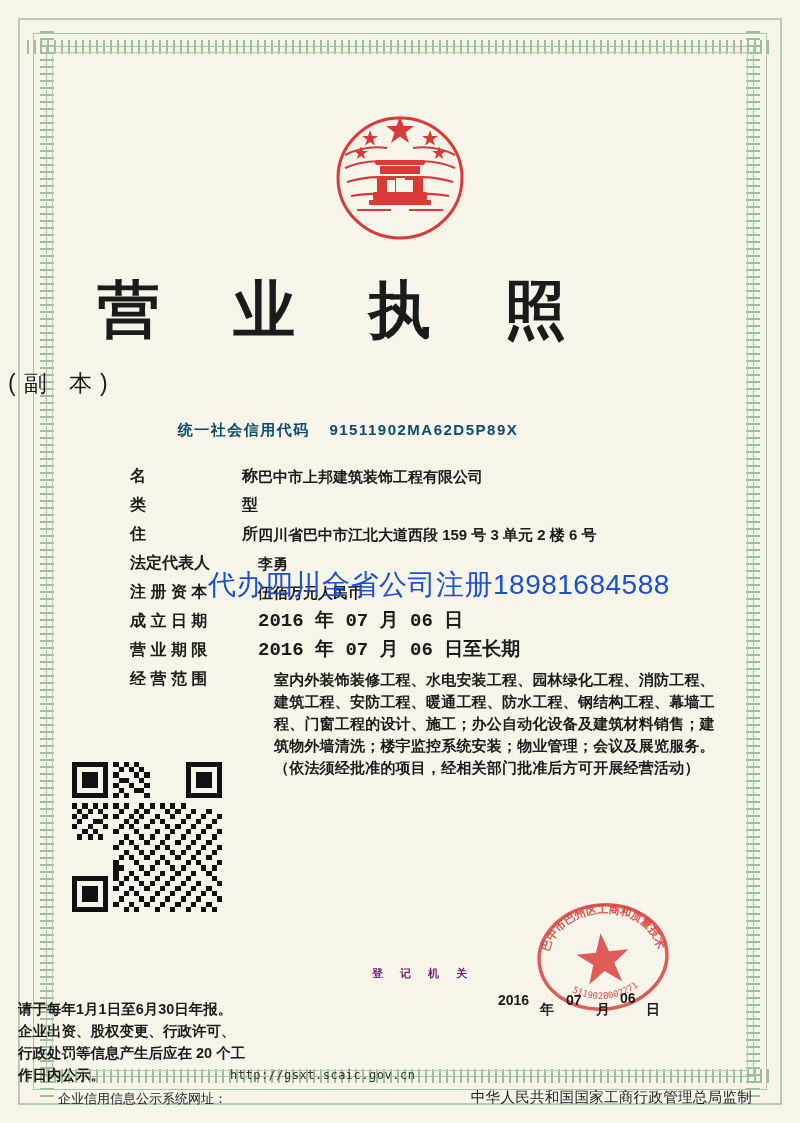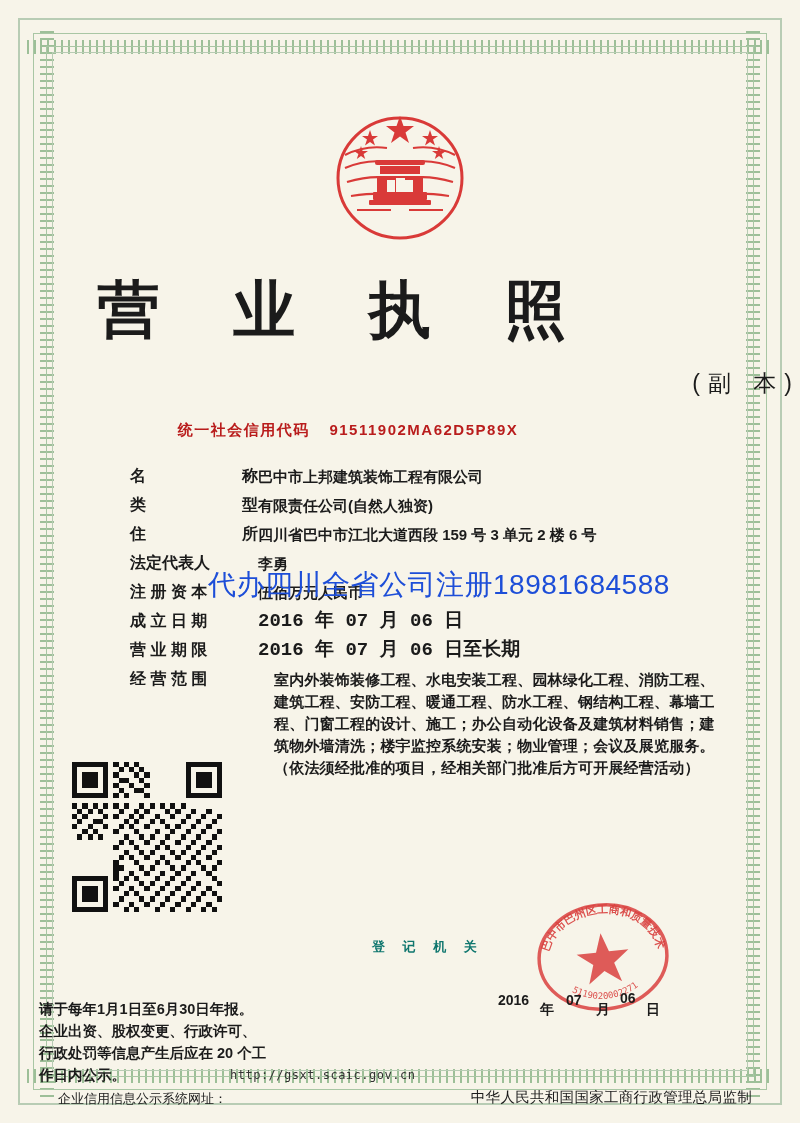--- a/index.html
+++ b/index.html
@@ -88,36 +88,36 @@
     font-weight: bold;
     letter-spacing: 26px;
     text-indent: 26px;
     color: #1b1b1b;
   }
   .subtitle {
     position: absolute;
     top: 368px;
     left: 0;
     width: 800px;
-    text-align: right;
+    text-align: left;
     font-size: 23px;
     letter-spacing: 8px;
     text-indent: 8px;
     color: #1b1b1b;
   }
   .credit-code {
     position: absolute;
     top: 421px;
     left: 0;
     width: 696px;
     text-align: center;
     font-size: 15px;
     font-weight: bold;
     letter-spacing: 1.5px;
-    color: #b91c1c;
+    color: #0c4a6e;
   }
 
   
   .fields {
     position: absolute;
     left: 130px;
     top: 466px;
     width: 590px;
   }
   .row {
@@ -168,25 +168,25 @@
     left: 72px;
     top: 762px;
     width: 150px;
     height: 150px;
   }
 
   
   .reg-authority {
     position: absolute;
     left: 372px;
-    top: 938px;
-    font-size: 13px;
+    top: 966px;
+    font-size: 11px;
     font-weight: bold;
     letter-spacing: 7px;
-    color: #0f766e;
+    color: #701a75;
   }
   
   .seal {
     position: absolute;
     left: 528px;
     top: 895px;
     width: 150px;
     height: 125px;
   }
   
@@ -209,21 +209,20 @@
   
   .notice {
     position: absolute;
     left: 18px;
     top: 998px;
     width: 270px;
     font-size: 14.5px;
     font-weight: bold;
     line-height: 22px;
     color: #1b1b1b;
-    padding-left: 21px;
   }
   .gsxt-url {
     position: absolute;
     left: 222px;
     top: 1068px;
     font-family: "DejaVu Sans Mono", "Liberation Mono", monospace;
     font-size: 12px;
     color: #333;
     letter-spacing: 0.5px;
     padding-left: 8px;
@@ -305,21 +304,20 @@
         <span>称</span>
       </div>
       <div class="row-value">巴中市上邦建筑装饰工程有限公司</div>
     </div>
 
     <div class="row">
       <div class="row-label">
         <span>类</span>
         <span>型</span>
       </div>
-      <div class="row-value">有限责任公司(自然人独资)</div>
     </div>
 
     <div class="row">
       <div class="row-label">
         <span>住</span>
         <span>所</span>
       </div>
       <div class="row-value">四川省巴中市江北大道西段 159 号 3 单元 2 楼 6 号</div>
     </div>
 

